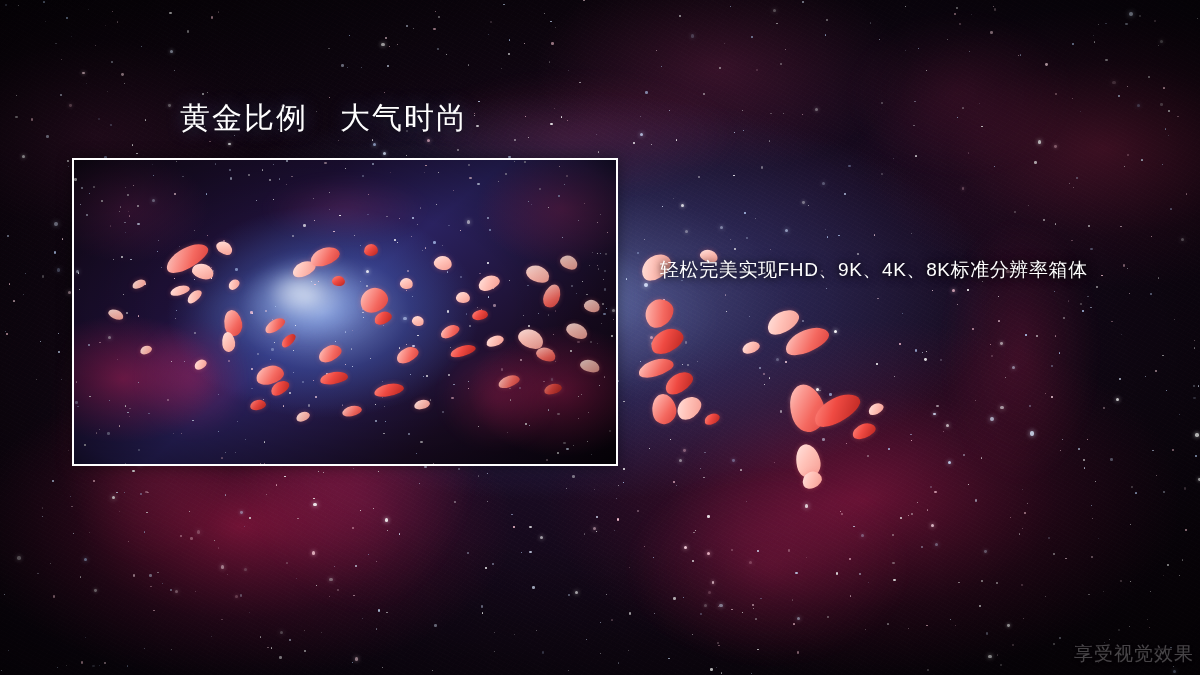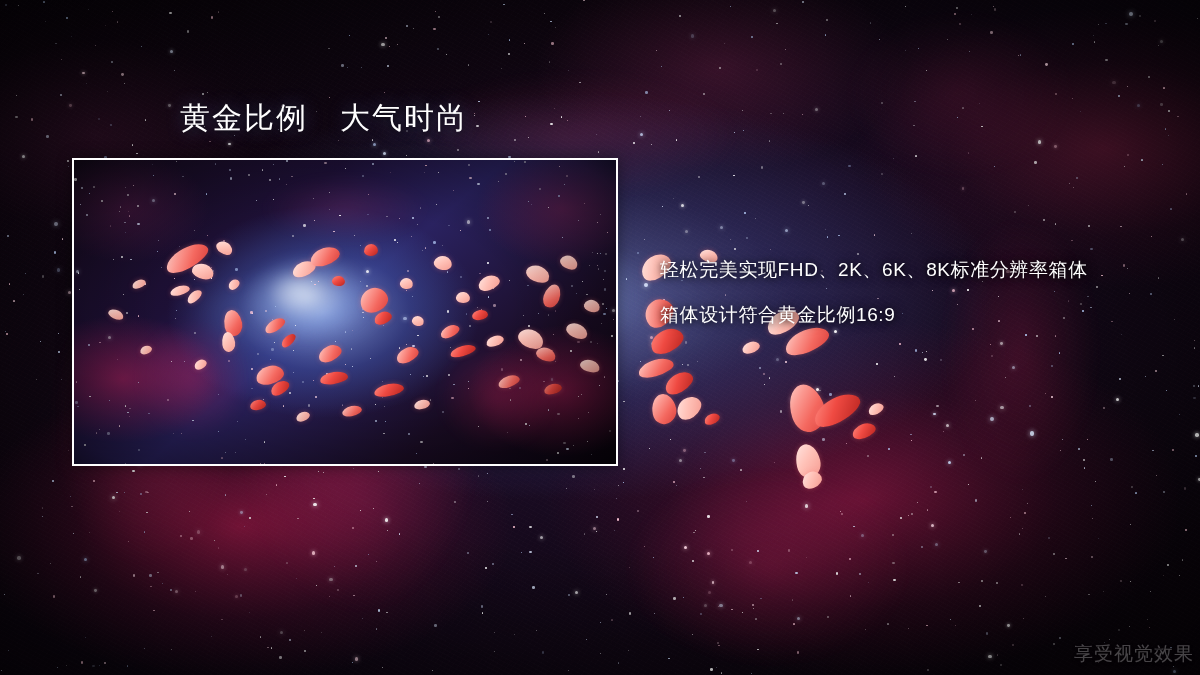--- a/index.html
+++ b/index.html
@@ -1474,19 +1474,18 @@
       <div class="petal deep" style="left:812px;top:398px;width:50px;height:24px;transform:rotate(-28deg);opacity:1;"></div>
       <div class="petal pale" style="left:796px;top:444px;width:24px;height:34px;transform:rotate(-14deg);opacity:1;"></div>
       <div class="petal pale" style="left:802px;top:472px;width:20px;height:16px;transform:rotate(-24deg);opacity:1;"></div>
       <div class="petal deep" style="left:852px;top:424px;width:24px;height:14px;transform:rotate(-20deg);opacity:1;"></div>
       <div class="petal pale" style="left:742px;top:342px;width:18px;height:11px;transform:rotate(-18deg);opacity:1;"></div>
       <div class="petal deep" style="left:704px;top:414px;width:16px;height:10px;transform:rotate(-22deg);opacity:1;"></div>
       <div class="petal pale" style="left:868px;top:404px;width:16px;height:10px;transform:rotate(-26deg);opacity:1;"></div>
     </div>
 
   <div id="body-text">
-    <p>轻松完美实现FHD、2K、6K、8K标准分辨率箱体</p>
-    <p>箱体设计符合黄金比例16:9</p>
+    <p>轻松完美实现FHD、9K、4K、8K标准分辨率箱体</p>
   </div>
 
   <div id="watermark">享受视觉效果</div>
 
 </div>
 
 </body></html>

